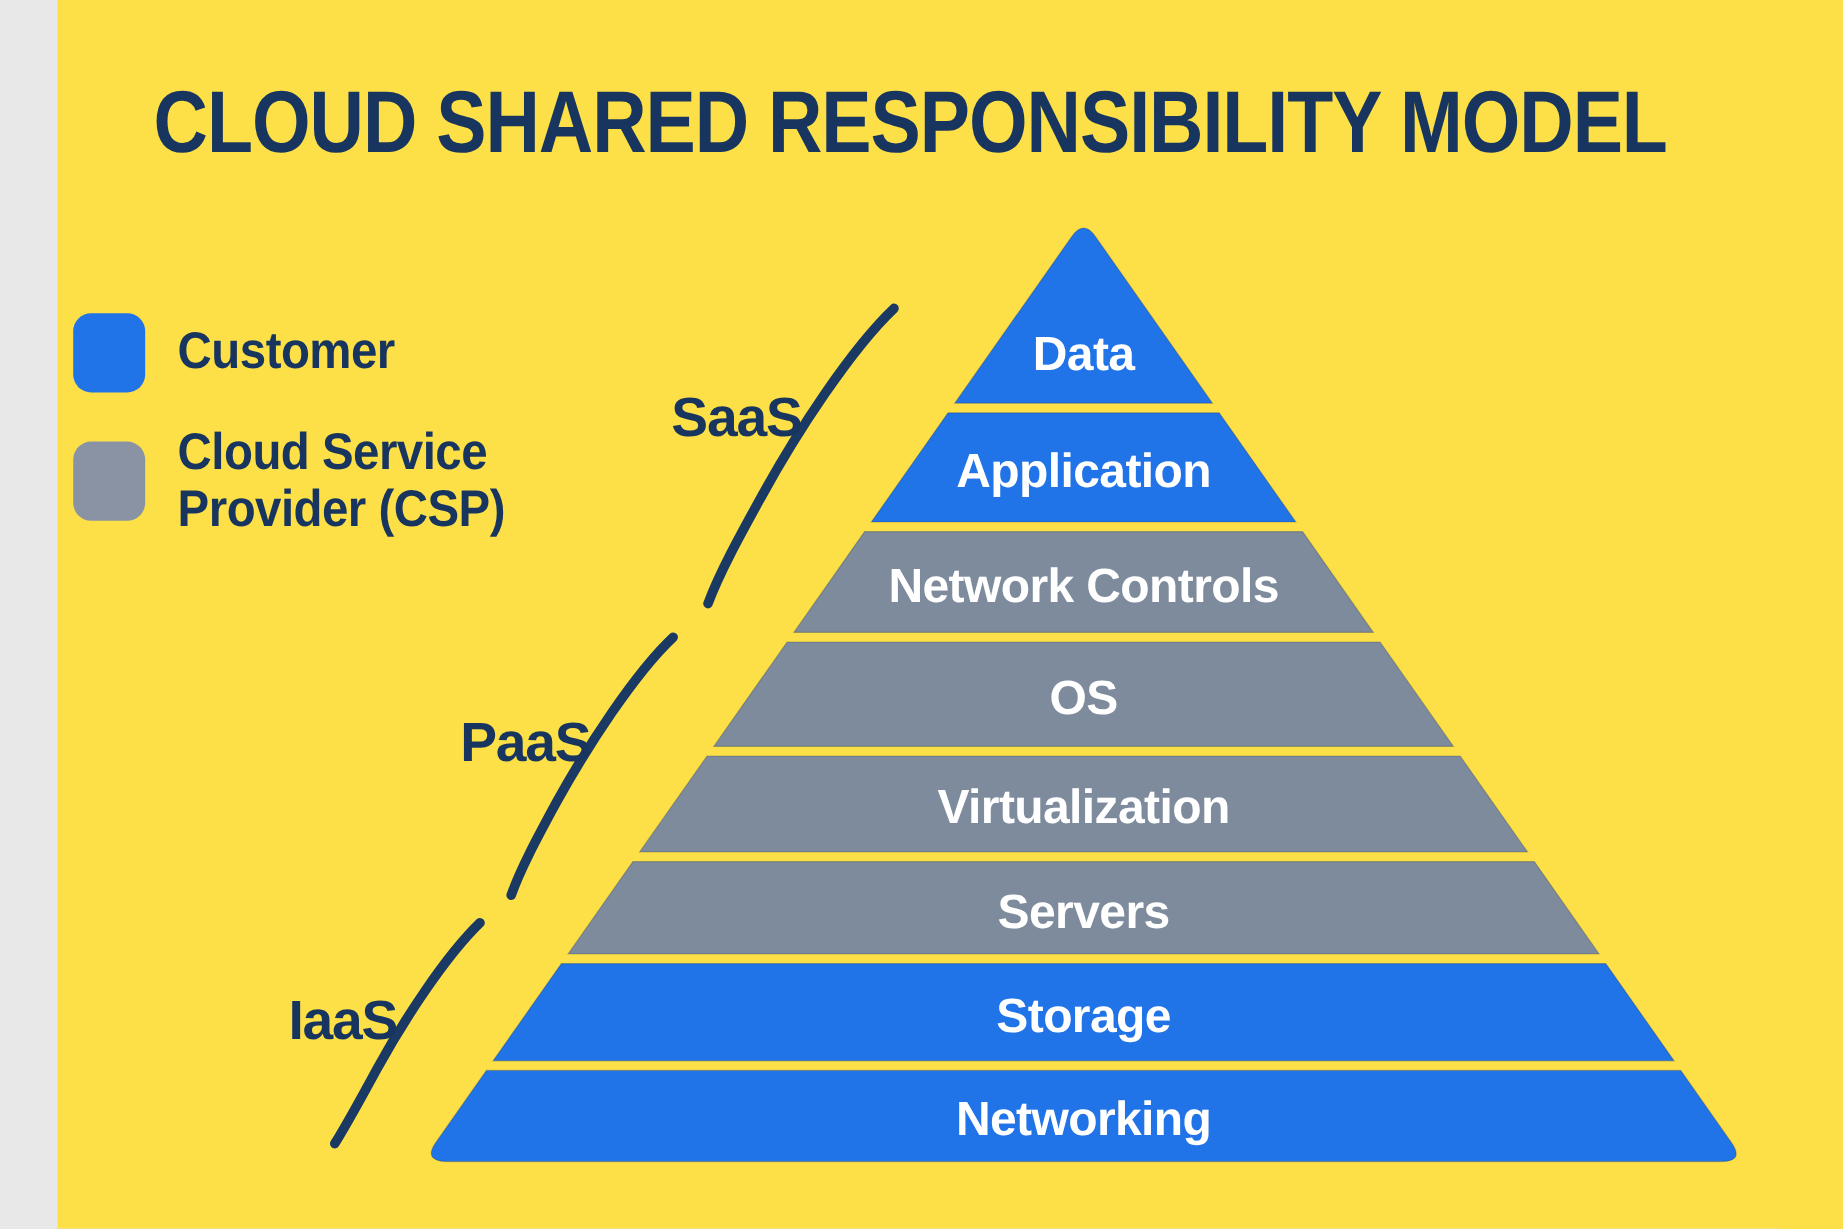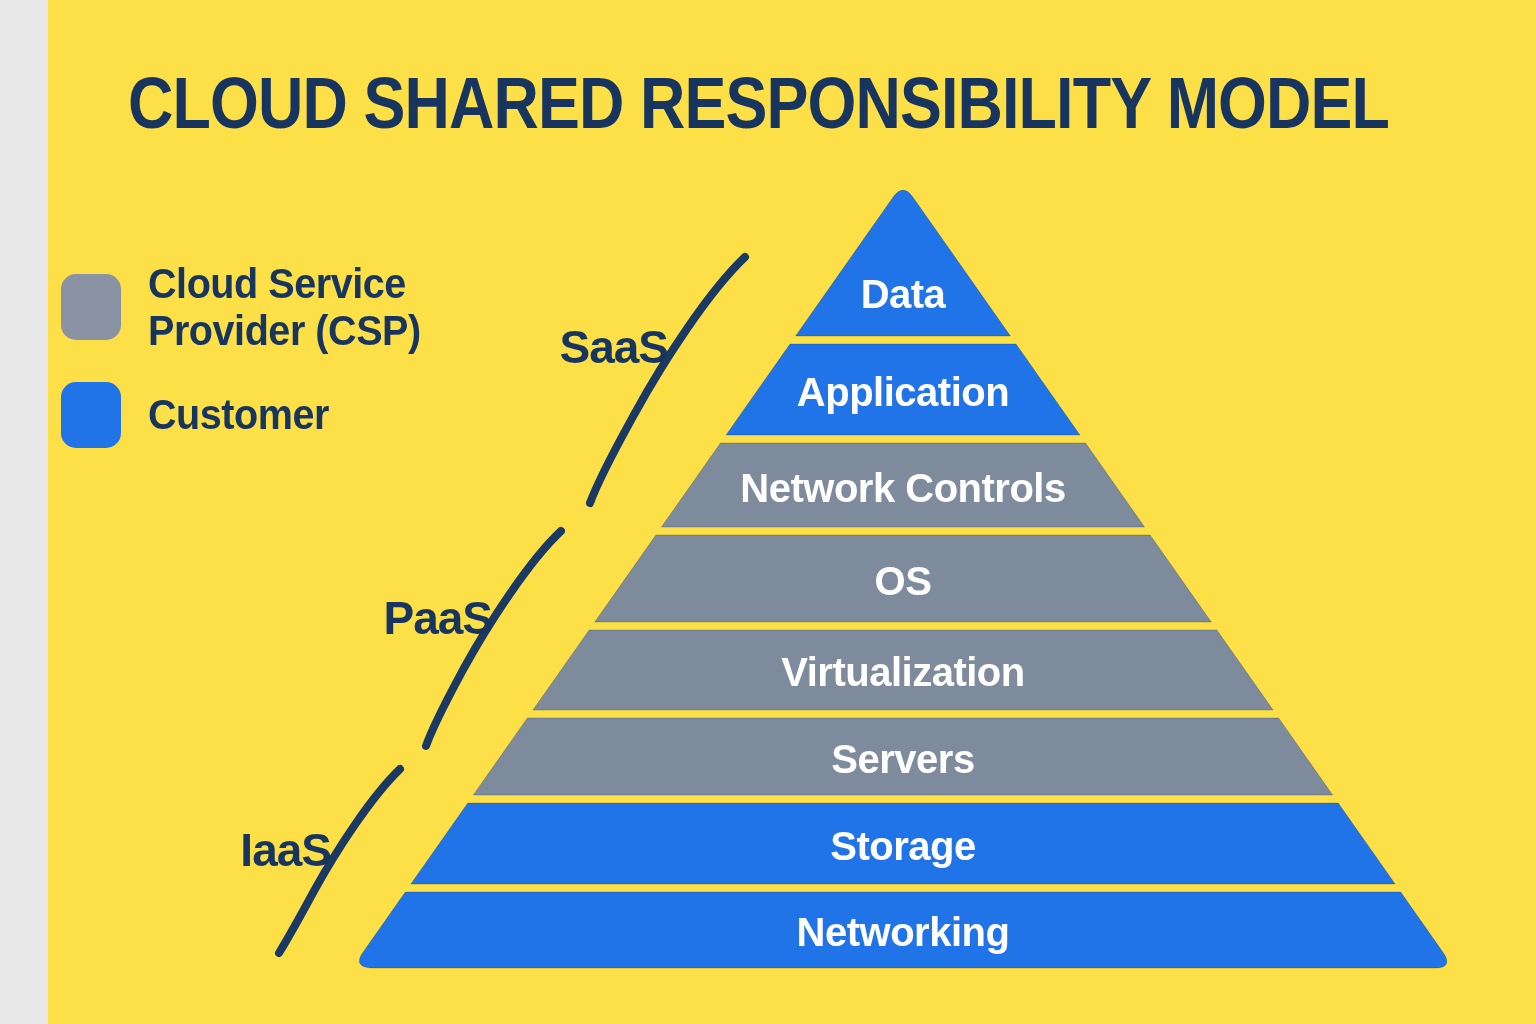--- a/index.html
+++ b/index.html
@@ -90,29 +90,29 @@
 </head>
 <body>
 
 <div class="stage">
 
   <h1 class="page-title">CLOUD SHARED RESPONSIBILITY MODEL</h1>
 
   <div class="legend">
     <div class="legend-item">
       <svg class="legend-swatch" width="62" height="68">
+        <rect x="1" y="1" width="60" height="66" rx="15" fill="#2173e8"></rect>
+      </svg>
+      <div class="legend-label">Customer</div>
+    </div>
+    <div class="legend-item">
+      <svg class="legend-swatch" width="62" height="68">
         <rect x="1" y="1" width="60" height="66" rx="15" fill="#8a93a3"></rect>
       </svg>
       <div class="legend-label">Cloud Service Provider (CSP)</div>
-    </div>
-    <div class="legend-item">
-      <svg class="legend-swatch" width="62" height="68">
-        <rect x="1" y="1" width="60" height="66" rx="15" fill="#2173e8"></rect>
-      </svg>
-      <div class="legend-label">Customer</div>
     </div>
   </div>
 
   <svg class="diagram" width="1536" height="1024" viewBox="0 0 1536 1024">
 
     <path class="layer" d="M747.6 336 L845.2 197 Q855 183 864.8 197 L962.4 336 Z" fill="#2173e8"></path>
     <polygon class="layer" points="742,344 968,344 1031.9,435 678.1,435" fill="#2173e8"></polygon>
     <polygon class="layer" points="672.5,443 1037.5,443 1096.5,527 613.5,527" fill="#7d8b9d"></polygon>
     <polygon class="layer" points="607.9,535 1102.1,535 1163.2,622 546.8,622" fill="#7d8b9d"></polygon>
     <polygon class="layer" points="541.2,630 1168.8,630 1225,710 485,710" fill="#7d8b9d"></polygon>

